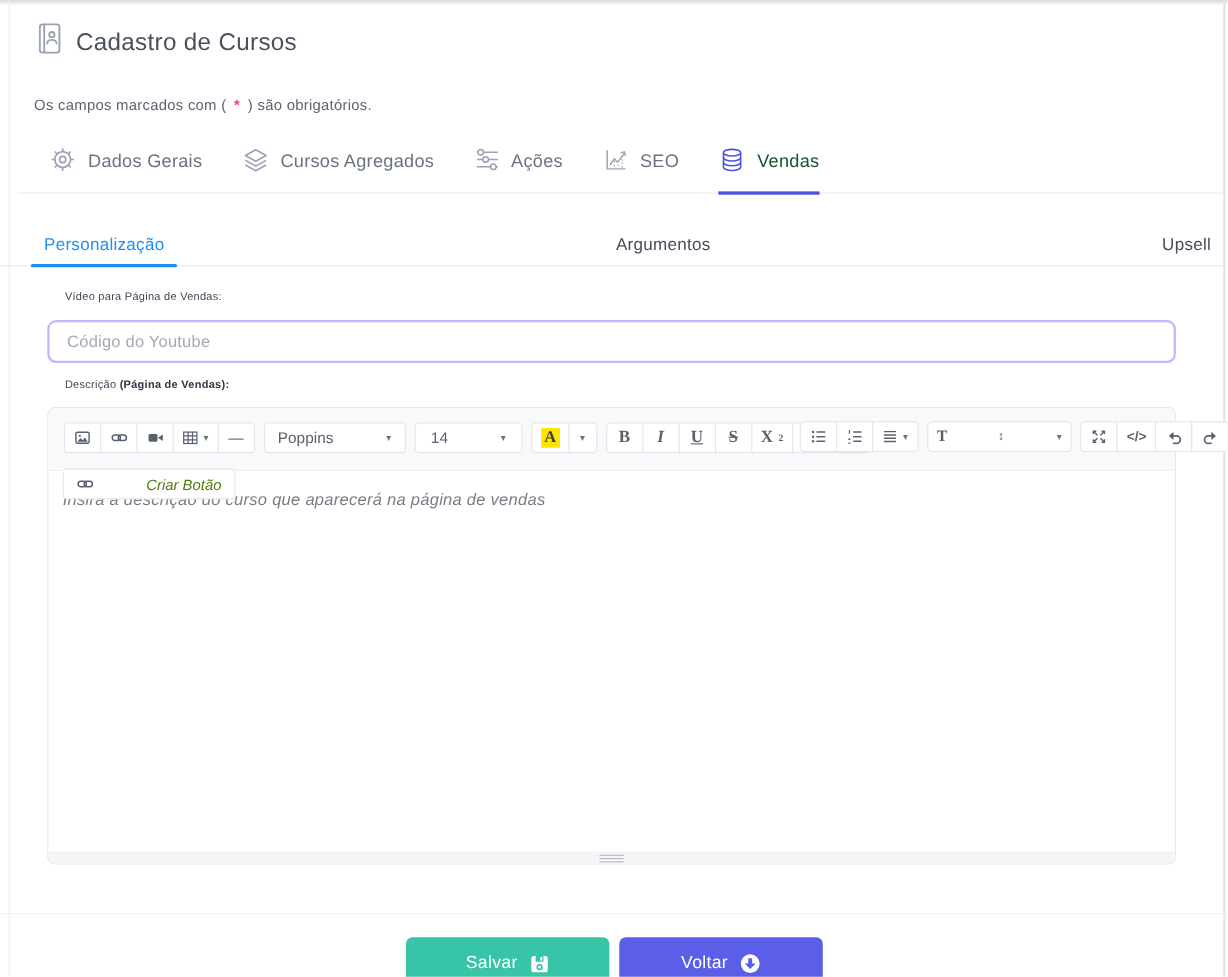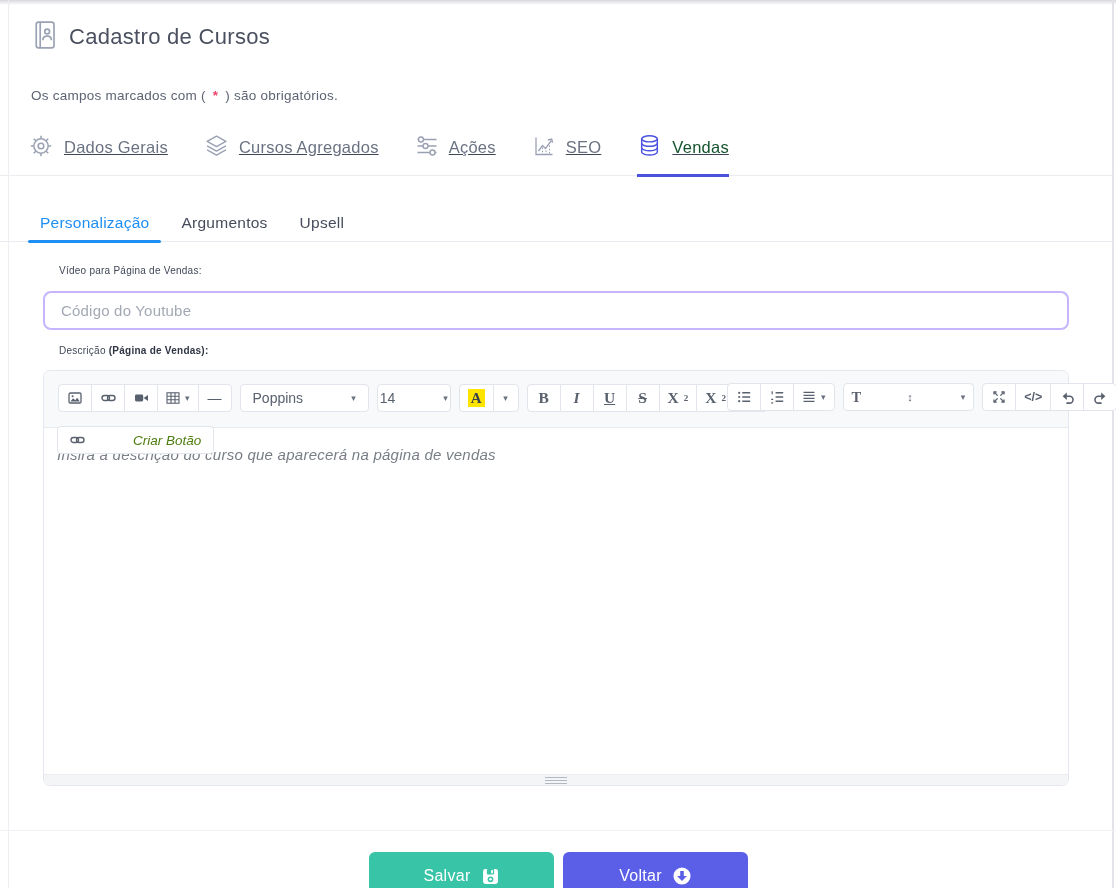--- a/index.html
+++ b/index.html
@@ -14,33 +14,33 @@
   .edge-left { position:absolute; left:8px; top:0; bottom:0; width:1px; background:#ededf2; }
   .edge-right { position:absolute; left:1112px; top:0; bottom:0; width:2px; background:#e3e4e9; }
 
   
   .title-row { position:absolute; left:33px; top:20px; display:flex; align-items:center; gap:12px;justify-content:flex-end; }
   .page-title { font-size:22px; color:#4a505f; font-weight:500; letter-spacing:.3px; }
   .required-note { position:absolute; left:31px; top:88px; font-size:13.5px; color:#5d6372; }
   .required-note .star { color:#f0446e; font-weight:bold; margin:0 3px; }
 
   
-  .main-tabs { position:absolute; left:0; right:3px; top:120px; height:56px;
-    border-bottom:1px solid #ececf1; display:flex; align-items:center; gap:36px; padding-left:28px;text-decoration:underline; }
+  .main-tabs { position:absolute; left:16px; right:3px; top:120px; height:56px;
+    border-bottom:1px solid #ececf1; display:flex; align-items:center; gap:36px; padding-left:28px; }
   .main-tab { position:relative; height:100%; display:flex; align-items:center; gap:10px;
     font-size:16.5px; color:#6a7282; cursor:pointer; white-space:nowrap; }
   .main-tab svg { stroke:#9aa1b3; }
   .main-tab.active { color:#14532d; }
   .main-tab.active svg { stroke:#4b52e0; }
   .main-tab.active::after { content:""; position:absolute; left:0; right:0; bottom:-2px;
     height:3px; background:#4b52e0; }
 
   
   .sub-tabs { position:absolute; left:0; right:3px; top:205px; height:37px;
-    border-bottom:1px solid #e9ebf0; display:flex; align-items:center; gap:8px; padding-left:28px; }
+    border-bottom:1px solid #e9ebf0; display:flex; align-items:center; gap:8px; padding-left:28px;justify-content:space-between; }
   .sub-tab { position:relative; height:100%; display:flex; align-items:center; padding:0 12px;
     font-size:15.5px; color:#464c5c; cursor:pointer; }
   .sub-tab.active { color:#1e8ff2; }
   .sub-tab.active::after { content:""; position:absolute; left:0; right:0; bottom:-2px;
     height:3px; background:#1e8ff2; border-radius:2px; }
 
   
   .field-label { position:absolute; left:59px; font-size:10px; color:#3f4656; }
   .lbl-video { top:265px; }
   .lbl-desc  { top:345px; }
@@ -224,21 +224,21 @@
           <span>—</span>
         </button>
       </div>
       <div class="grp">
         <button class="tbtn" style="padding:0 12px">
           <span>Poppins</span>
           <span class="caret">▾</span>
         </button>
       </div>
       <div class="grp">
-        <button class="tbtn" style="padding:0 2px">
+        <button class="tbtn" style="padding:0 14px">
           <span>14</span>
           <span class="caret">▾</span>
         </button>
       </div>
       <div class="grp">
         <button class="tbtn">
           <span class="colorA">A</span>
         </button>
         <button class="tbtn" style="min-width:26px">
           <span class="caret">▾</span>

